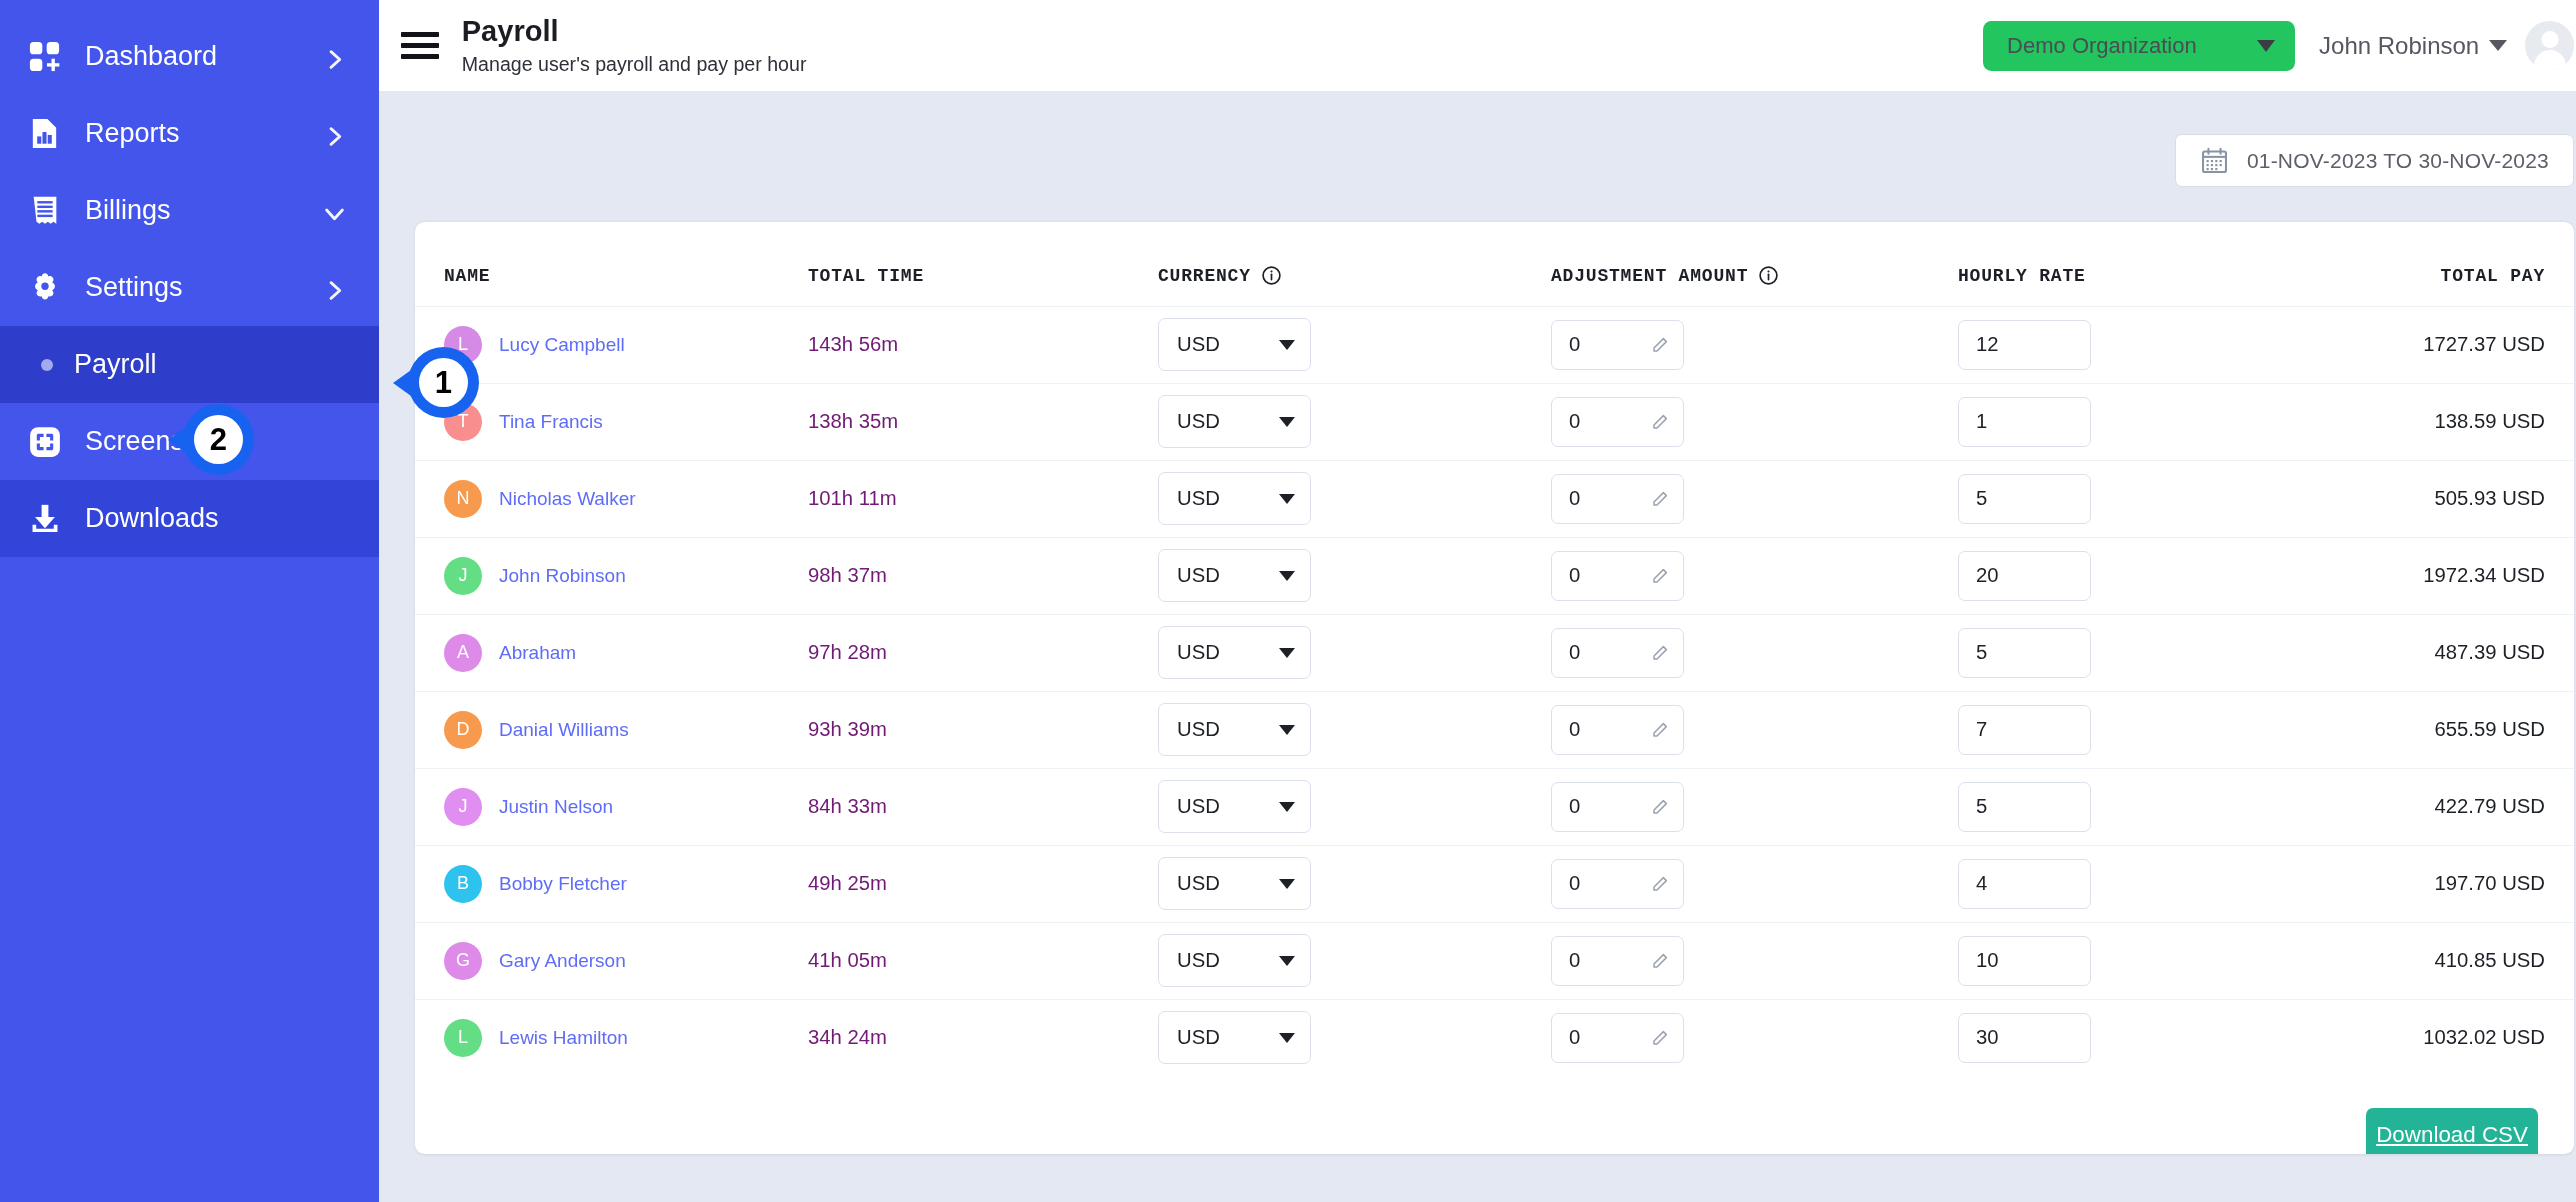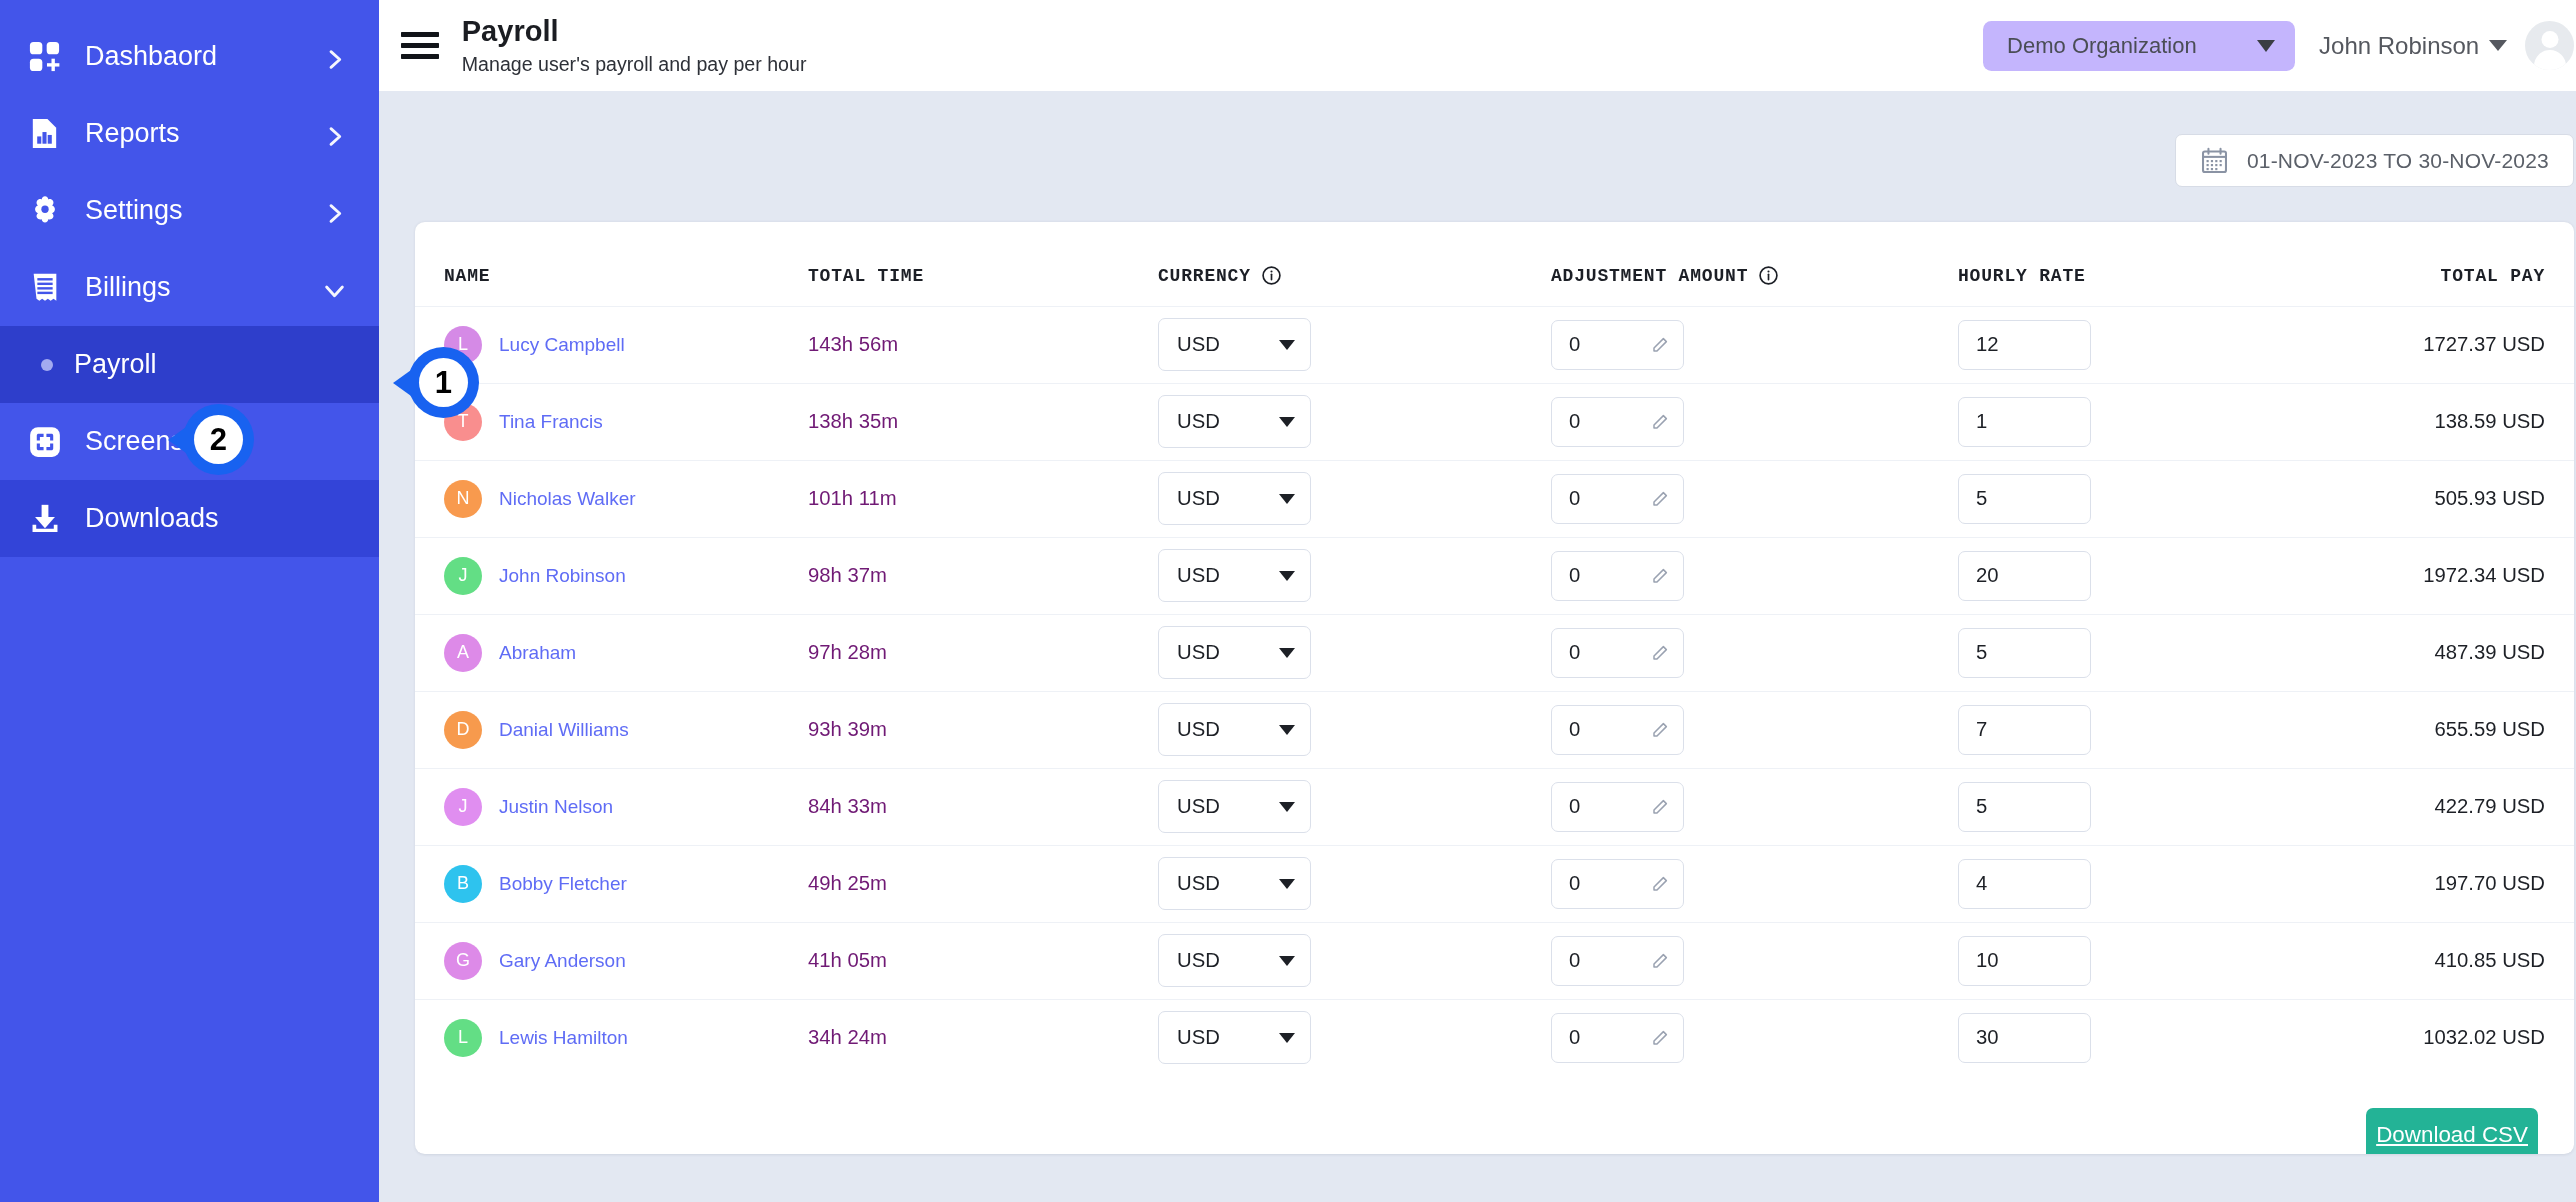--- a/index.html
+++ b/index.html
@@ -68,21 +68,21 @@
     padding: 0 36px 0 22.4px;
     flex: 0 0 91px;
   }
   .hamburger { width: 38px; display: flex; flex-direction: column; gap: 6.3px; cursor: pointer; margin-right: 22.4px; }
   .hamburger span { display: block; height: 4.9px; background: #111318; border-radius: 0.7px; }
   .page-head { flex: 1; }
   .page-title { font-size: 29px; font-weight: bold; color: #1b1d22; line-height: 1.12; }
   .page-sub { font-size: 19.6px; color: #2e3138; margin-top: 6.3px; }
 
   .org-pill {
-    background: #c4b5fd; border-radius: 8.4px;
+    background: #22c55e; border-radius: 8.4px;
     height: 50px; width: 312px;
     display: flex; align-items: center; justify-content: space-between;
     padding: 0 19.6px 0 24px;
     font-size: 22px; color: #4a4d55; cursor: pointer; margin-right: 24px;
   }
   .caret-dn {
     width: 0; height: 0;
     border-left: 9.8px solid transparent; border-right: 9.8px solid transparent;
     border-top: 12px solid #3a3d44;
   }
@@ -252,46 +252,46 @@
         <span class="chev">
           <svg viewBox="0 0 24 24" width="21" height="21" fill="none" stroke="#fff" stroke-width="3.2" stroke-linecap="round" stroke-linejoin="round">
               <polyline points="8,3 18,12 8,21"></polyline>
             </svg>
         </span>
       </div>
 
       <div class="nav-item">
         <span class="ico">
           <svg viewBox="0 0 24 24" width="34" height="34" fill="#fff">
-            <path d="M12 1.5c1.3 0 2.3 1 2.3 2.3 1.2-.5 2.6-.1 3.3 1 .7 1.1.4 2.5-.6 3.3 1.2.3 2 1.4 2 2.7s-.8 2.4-2 2.7c1 .8 1.3 2.2.6 3.3-.7 1.1-2.1 1.5-3.3 1 0 1.3-1 2.3-2.3 2.3s-2.3-1-2.3-2.3c-1.2.5-2.6.1-3.3-1-.7-1.1-.4-2.5.6-3.3-1.2-.3-2-1.4-2-2.7s.8-2.4 2-2.7c-1-.8-1.3-2.2-.6-3.3.7-1.1 2.1-1.5 3.3-1 0-1.3 1-2.3 2.3-2.3z"></path>
-            <circle cx="12" cy="10.8" r="2.6" fill="#4355ea"></circle>
-          </svg>
-        </span>
-        <span class="lbl">Settings</span>
-        <span class="chev">
-          <svg viewBox="0 0 24 24" width="21" height="21" fill="none" stroke="#fff" stroke-width="3.2" stroke-linecap="round" stroke-linejoin="round">
-              <polyline points="8,3 18,12 8,21"></polyline>
-            </svg>
-        </span>
-      </div>
-
-      <div class="nav-item">
-        <span class="ico">
-          <svg viewBox="0 0 24 24" width="34" height="34" fill="#fff">
             <path d="M4 2h16v19l-2-1.4-2 1.4-2-1.4-2 1.4-2-1.4-2 1.4-2-1.4z"></path>
             <rect x="6.6" y="5" width="10.8" height="1.7" fill="#4355ea"></rect>
             <rect x="6.6" y="8.2" width="10.8" height="1.7" fill="#4355ea"></rect>
             <rect x="6.6" y="11.4" width="10.8" height="1.7" fill="#4355ea"></rect>
             <rect x="6.6" y="14.6" width="10.8" height="1.7" fill="#4355ea"></rect>
           </svg>
         </span>
         <span class="lbl">Billings</span>
         <span class="chev">
           <svg viewBox="0 0 24 24" width="21" height="21" fill="none" stroke="#fff" stroke-width="3.2" stroke-linecap="round" stroke-linejoin="round">
               <polyline points="3,8 12,18 21,8"></polyline>
+            </svg>
+        </span>
+      </div>
+
+      <div class="nav-item">
+        <span class="ico">
+          <svg viewBox="0 0 24 24" width="34" height="34" fill="#fff">
+            <path d="M12 1.5c1.3 0 2.3 1 2.3 2.3 1.2-.5 2.6-.1 3.3 1 .7 1.1.4 2.5-.6 3.3 1.2.3 2 1.4 2 2.7s-.8 2.4-2 2.7c1 .8 1.3 2.2.6 3.3-.7 1.1-2.1 1.5-3.3 1 0 1.3-1 2.3-2.3 2.3s-2.3-1-2.3-2.3c-1.2.5-2.6.1-3.3-1-.7-1.1-.4-2.5.6-3.3-1.2-.3-2-1.4-2-2.7s.8-2.4 2-2.7c-1-.8-1.3-2.2-.6-3.3.7-1.1 2.1-1.5 3.3-1 0-1.3 1-2.3 2.3-2.3z"></path>
+            <circle cx="12" cy="10.8" r="2.6" fill="#4355ea"></circle>
+          </svg>
+        </span>
+        <span class="lbl">Settings</span>
+        <span class="chev">
+          <svg viewBox="0 0 24 24" width="21" height="21" fill="none" stroke="#fff" stroke-width="3.2" stroke-linecap="round" stroke-linejoin="round">
+              <polyline points="8,3 18,12 8,21"></polyline>
             </svg>
         </span>
       </div>
 
       <div class="nav-sub">
         <span class="dot"></span>
         <span>Payroll</span>
       </div>
 
       <div class="nav-item">

